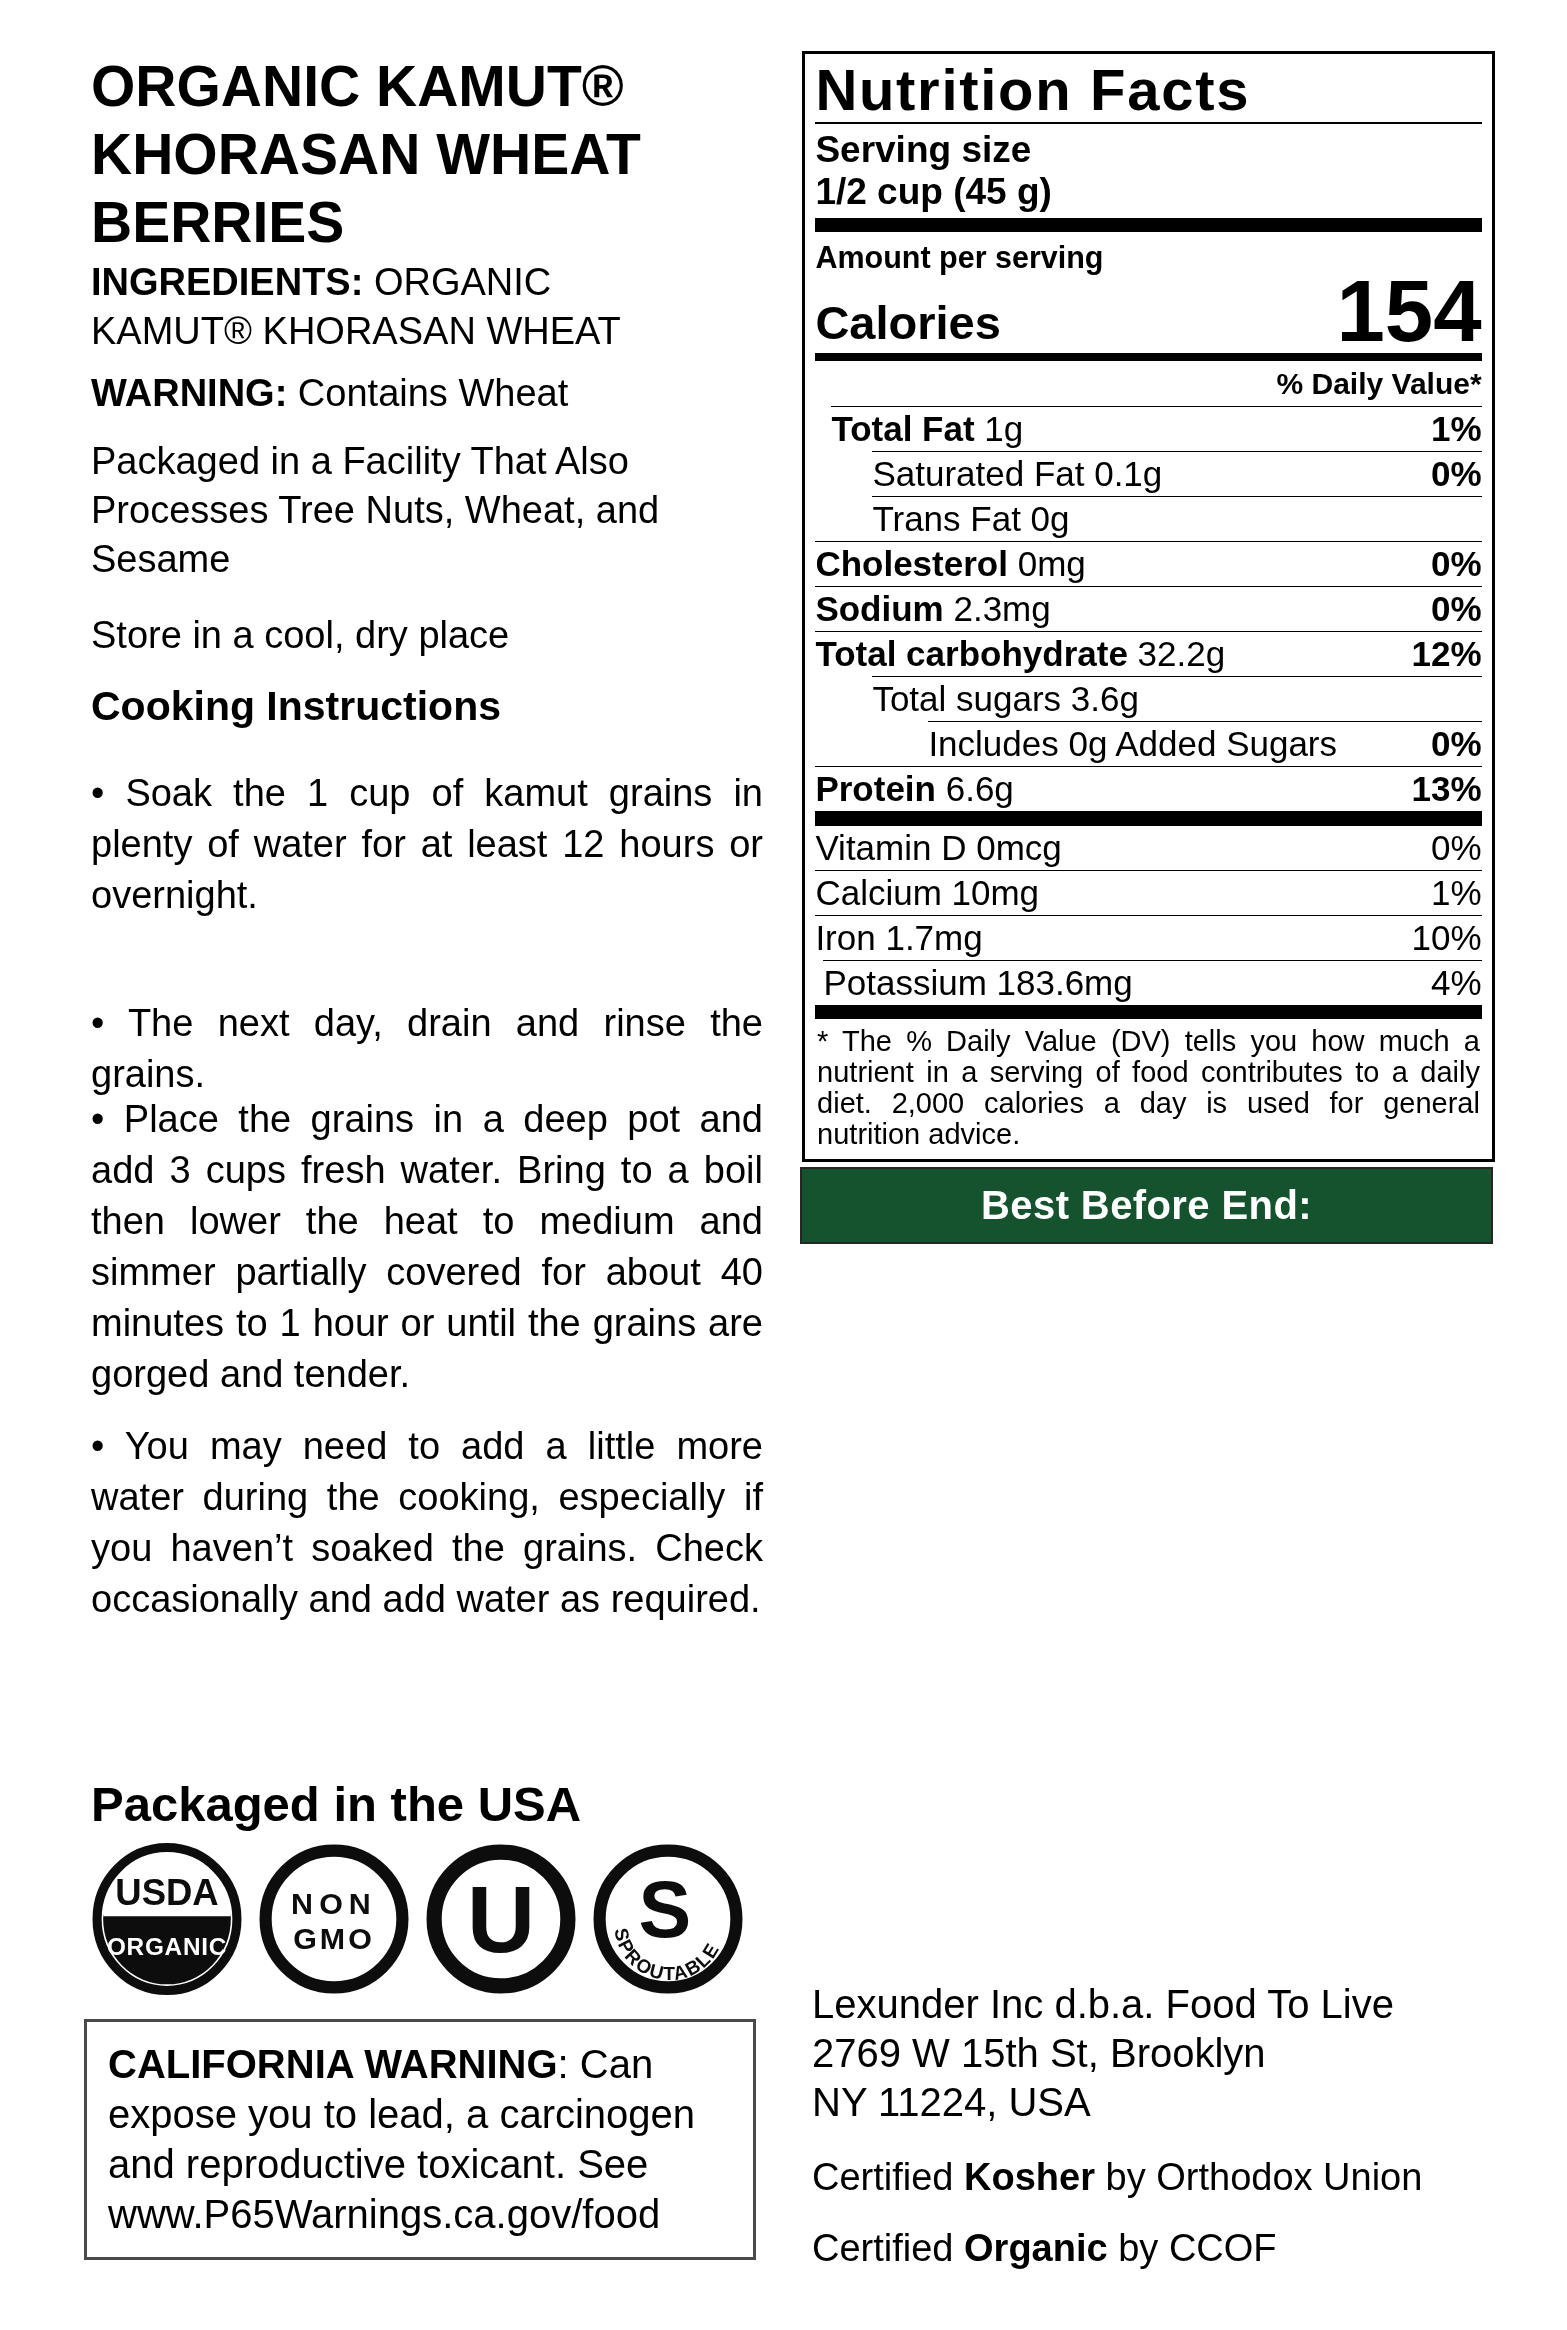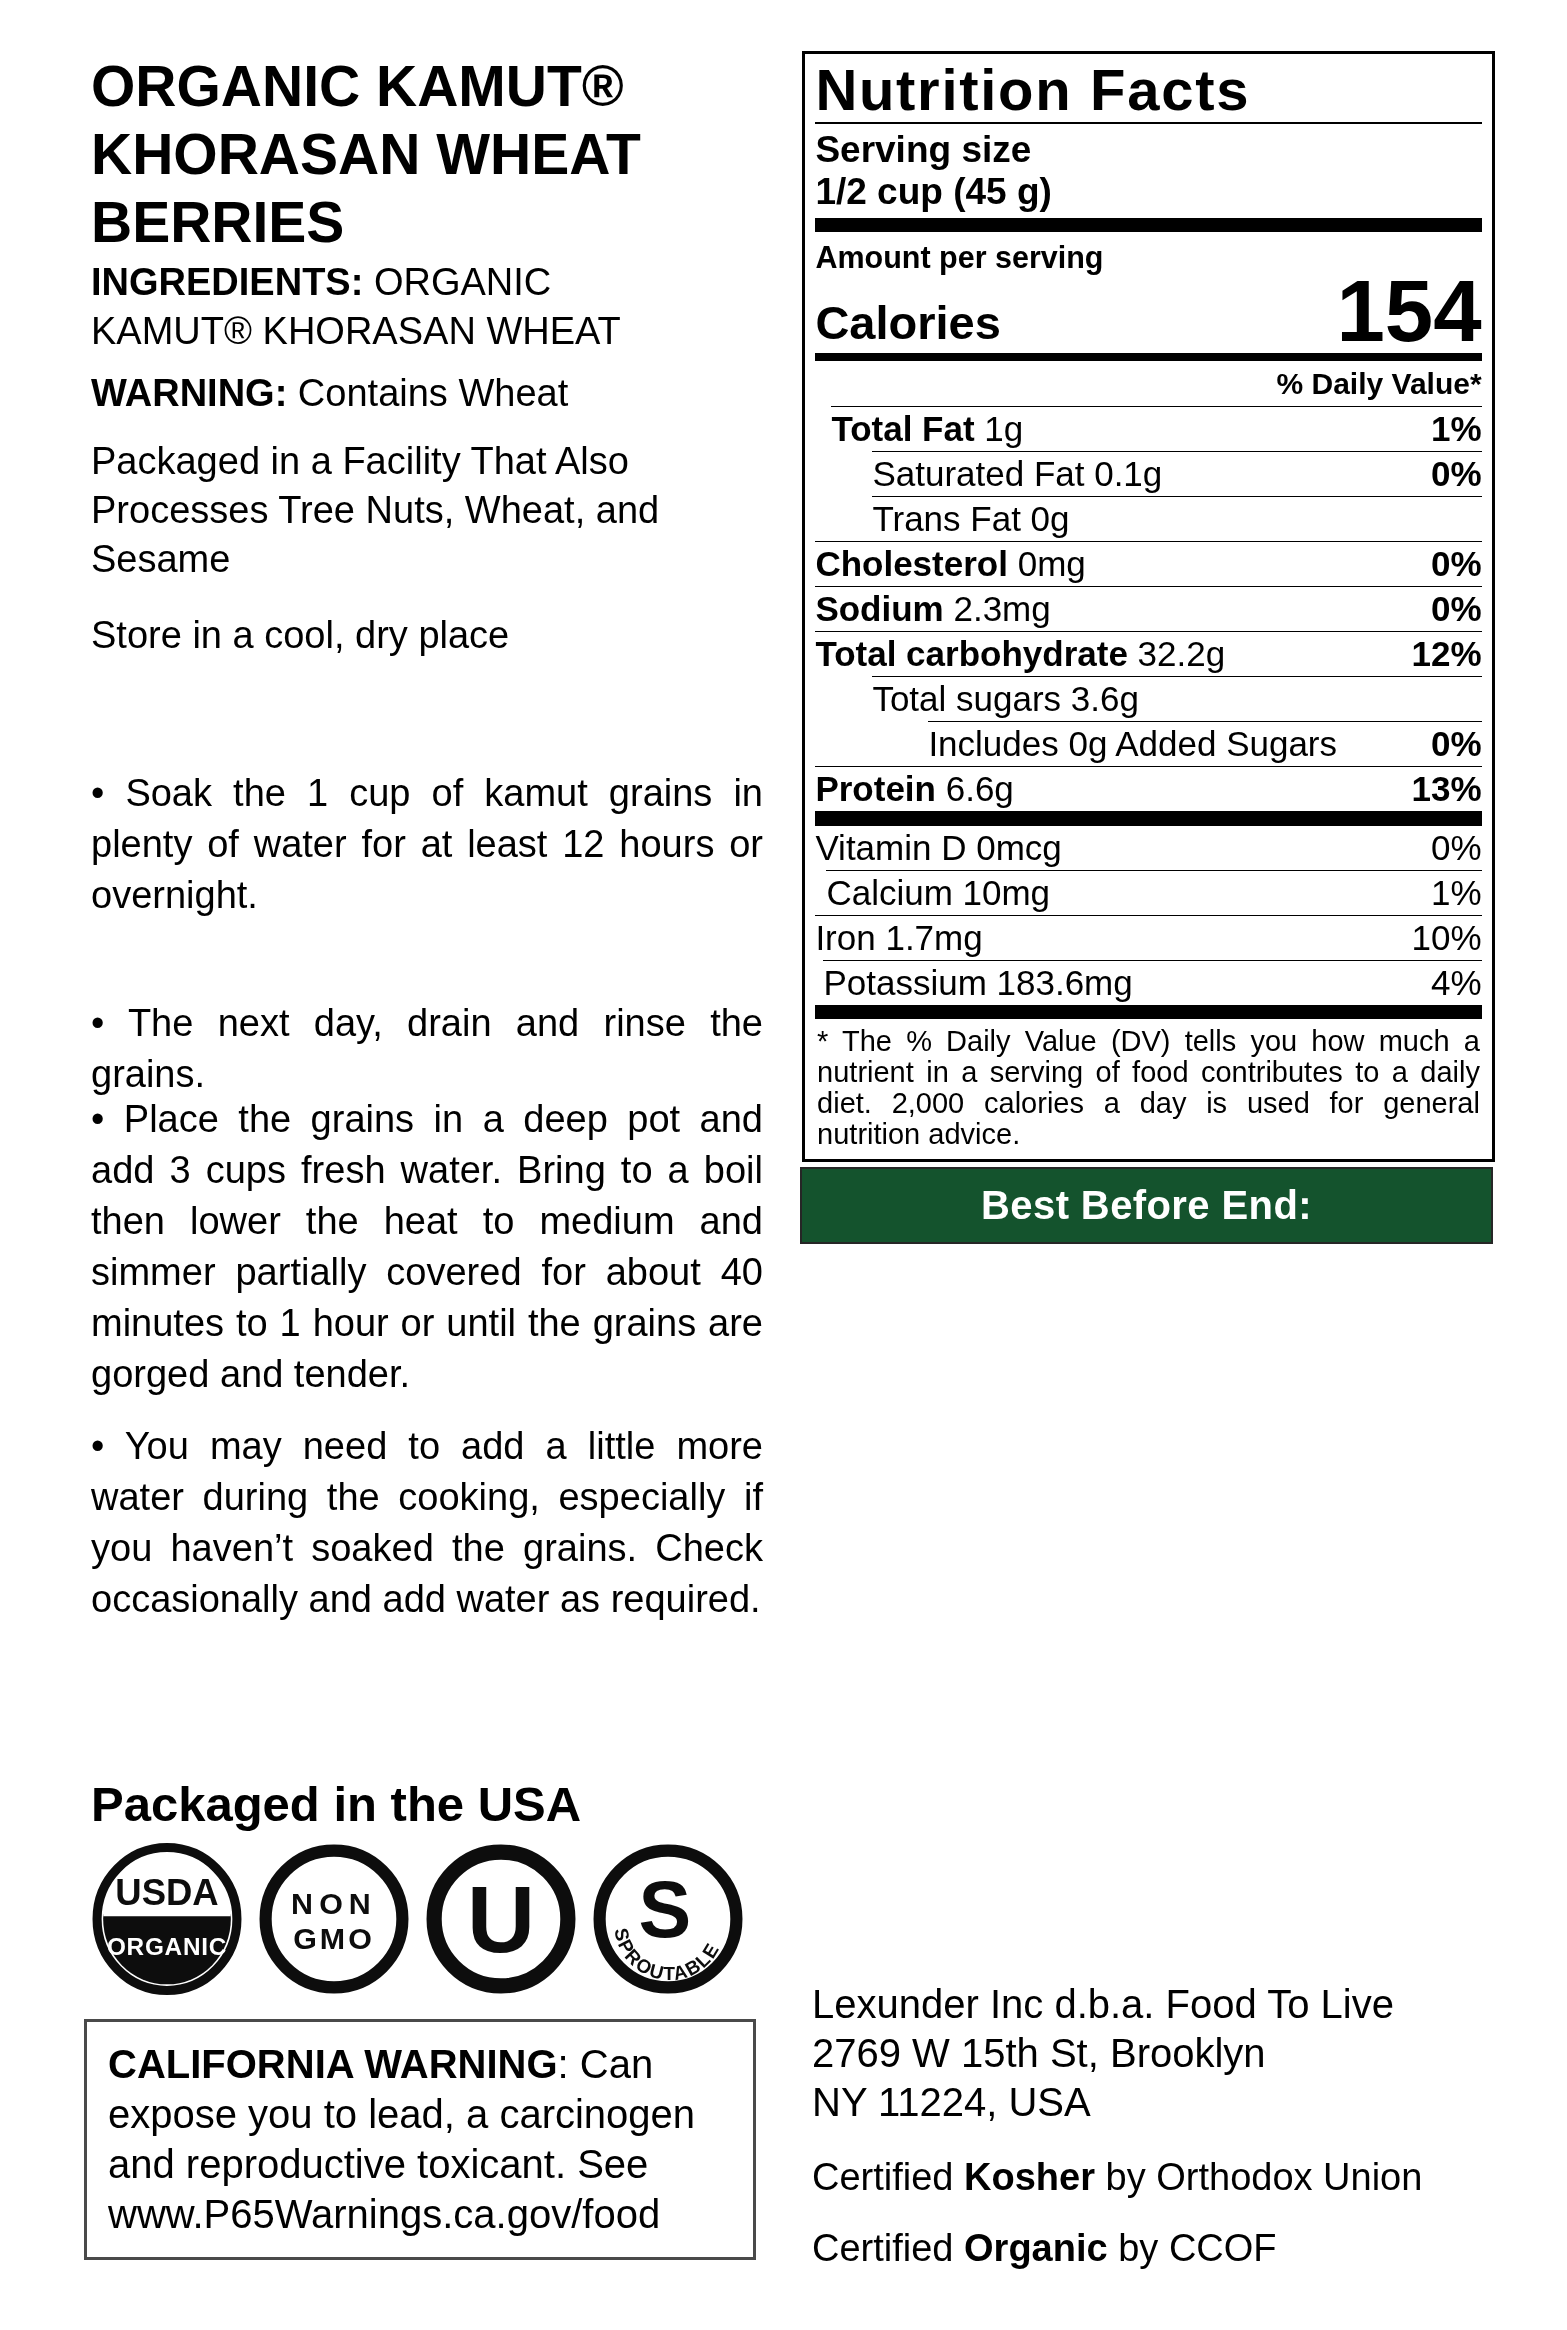--- a/index.html
+++ b/index.html
@@ -72,20 +72,21 @@
   <div class="abs warning body-text">
     <b>WARNING:</b><span> Contains Wheat</span>
   </div>
 
   <div class="abs facility body-text preline">Packaged in a Facility That Also
 Processes Tree Nuts, Wheat, and
 Sesame</div>
 
   <div class="abs storage body-text">Store in a cool, dry place</div>
 
+  <div class="abs cooking-head">Cooking Instructions</div>
 
   <div class="abs bullet b1">• Soak the 1 cup of kamut grains in plenty of water for at least 12 hours or overnight.</div>
   <div class="abs bullet b2">• The next day, drain and rinse the grains.</div>
   <div class="abs bullet b3">• Place the grains in a deep pot and add 3 cups fresh water. Bring to a boil then lower the heat to medium and simmer partially covered for about 40 minutes to 1 hour or until the grains are gorged and tender.</div>
   <div class="abs bullet b4">• You may need to add a little more water during the cooking, especially if you haven’t soaked the grains. Check occasionally and add water as required.</div>
 
   <div class="abs packaged-usa">Packaged in the USA</div>
 
   <div class="abs logos">
 
@@ -198,21 +199,21 @@
 
   <div class="bar16"></div>
 
   <div class="nf-rows vitamins">
 
       <div class="nf-row" style="margin-left: 0px;">
         <span class="nf-left"><b></b><span>Vitamin D 0mcg</span></span>
         <span class="nf-pct">0%</span>
       </div>
 
-      <div class="nf-row" style="margin-left: 11px; text-align: center;">
+      <div class="nf-row" style="margin-left: 0px; text-align: center;">
         <span class="nf-left"><b></b><span>Calcium 10mg</span></span>
         <span class="nf-pct">1%</span>
       </div>
 
       <div class="nf-row" style="margin-left: 0px;">
         <span class="nf-left"><b></b><span>Iron 1.7mg</span></span>
         <span class="nf-pct">10%</span>
       </div>
 
       <div class="nf-row" style="margin-left: 8px;">

